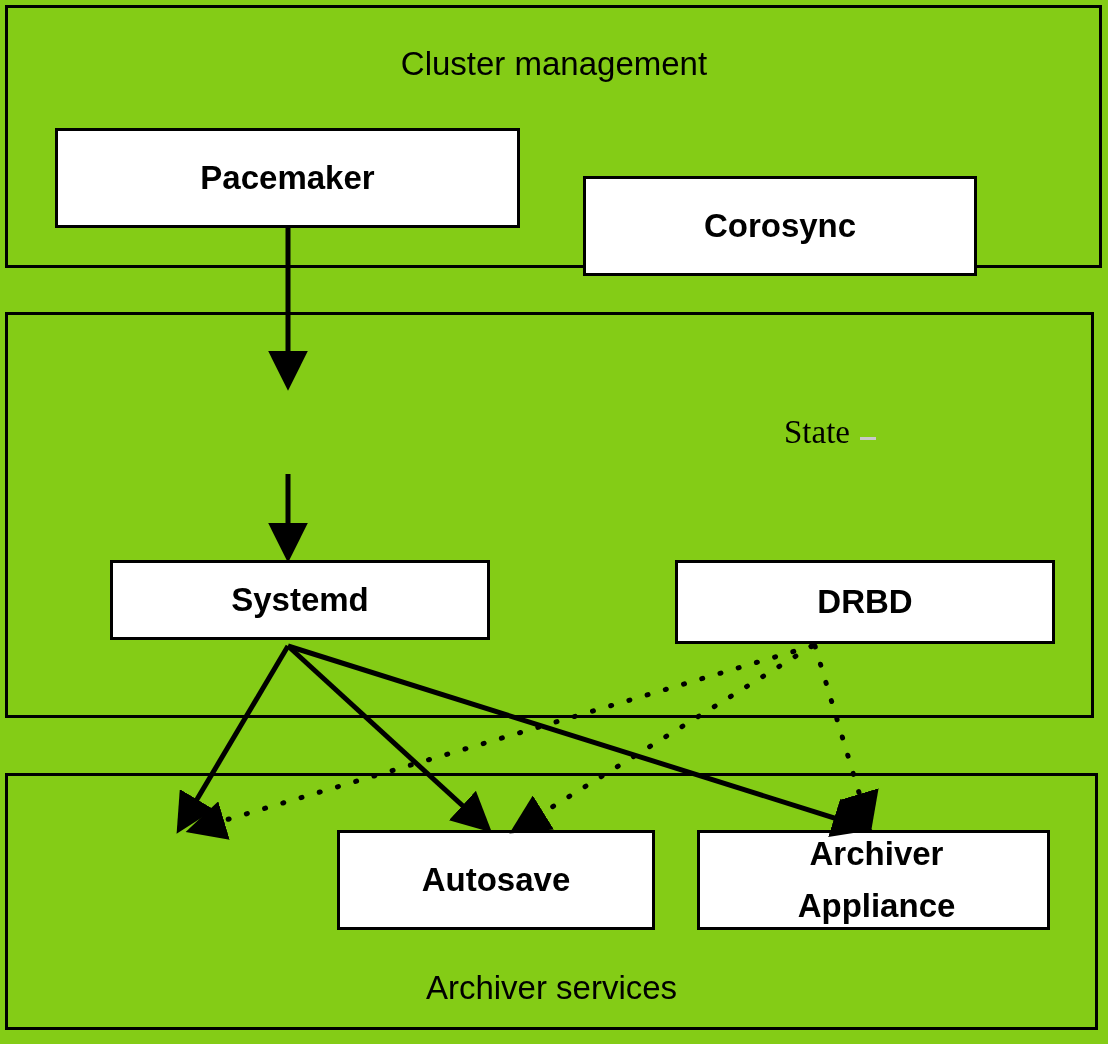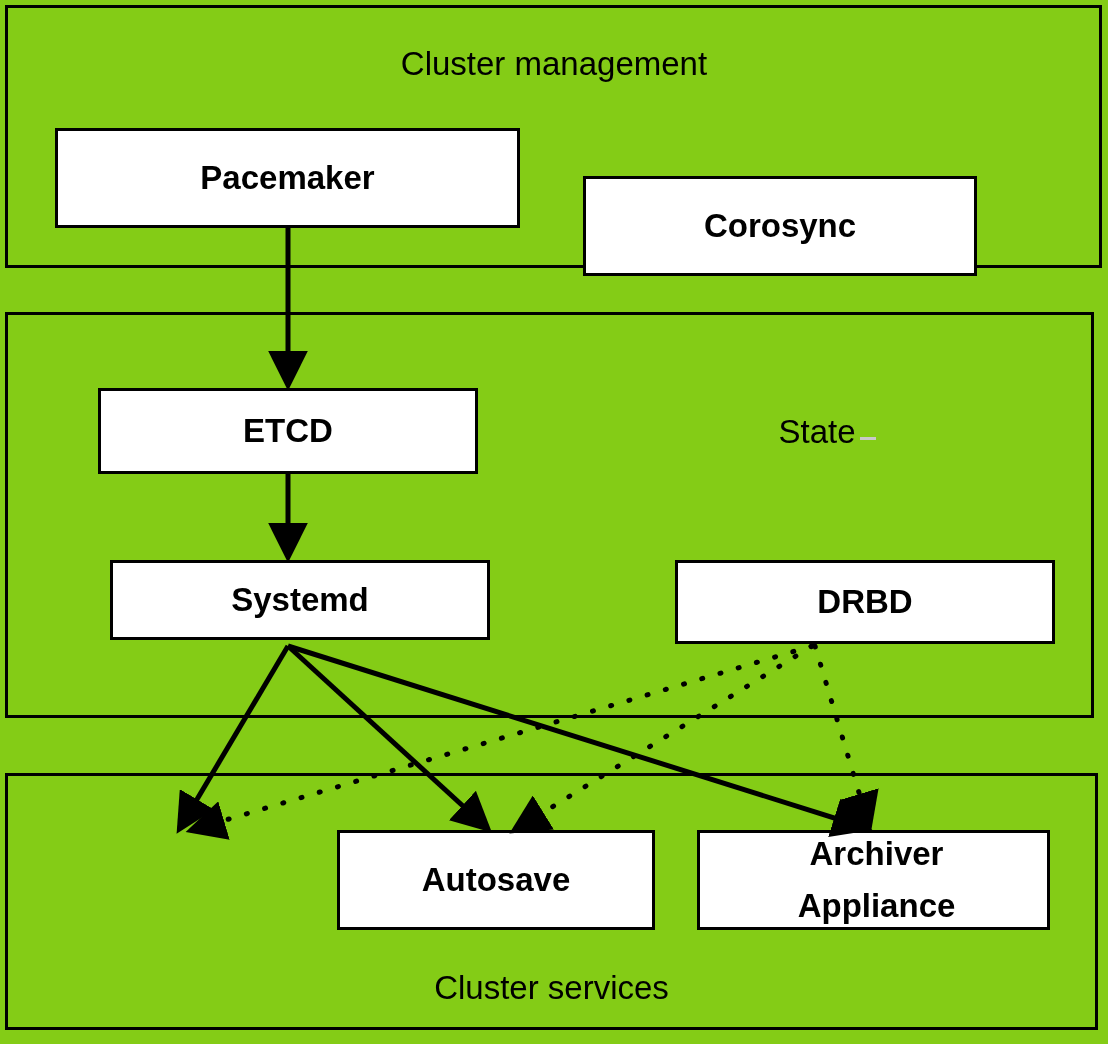--- a/index.html
+++ b/index.html
@@ -38,20 +38,21 @@
     white-space: nowrap;
     color: #000000;
   }
   #caption-cluster-management {
     left: 0; top: 44px; width: 1108px;
     text-align: center;
   }
   #caption-state {
     left: 627px; top: 412px; width: 380px;
     text-align: center;
+    font-family: Liberation Serif, serif;
   }
   #caption-control-services {
     left: 5px; top: 968px; width: 1093px;
     text-align: center;
   }
   
   #state-artifact {
     position: absolute;
     left: 860px;
     top: 437px;
@@ -107,34 +108,31 @@
   </div>
 
   <div class="node-box" id="node-corosync">
     <span class="node-label">Corosync</span>
   </div>
 
   <div class="group-box" id="group-state"></div>
   <div class="group-caption" id="caption-state">State</div>
   <div id="state-artifact"></div>
 
-  <div class="node-box" id="node-etcd">
-    <span class="node-label">ETCD</span>
-  </div>
 
   <div class="node-box" id="node-systemd">
     <span class="node-label">Systemd</span>
   </div>
 
   <div class="node-box" id="node-drbd">
     <span class="node-label">DRBD</span>
   </div>
 
   <div class="group-box" id="group-control-services"></div>
-  <div class="group-caption" id="caption-control-services">Cluster services</div>
+  <div class="group-caption" id="caption-control-services">Archiver services</div>
 
 
   <div class="node-box" id="node-autosave">
     <span class="node-label">Autosave</span>
   </div>
 
   <div class="node-box" id="node-archiver">
     <span class="node-label">
       <span>Archiver</span><br>
       <span>Appliance</span>

